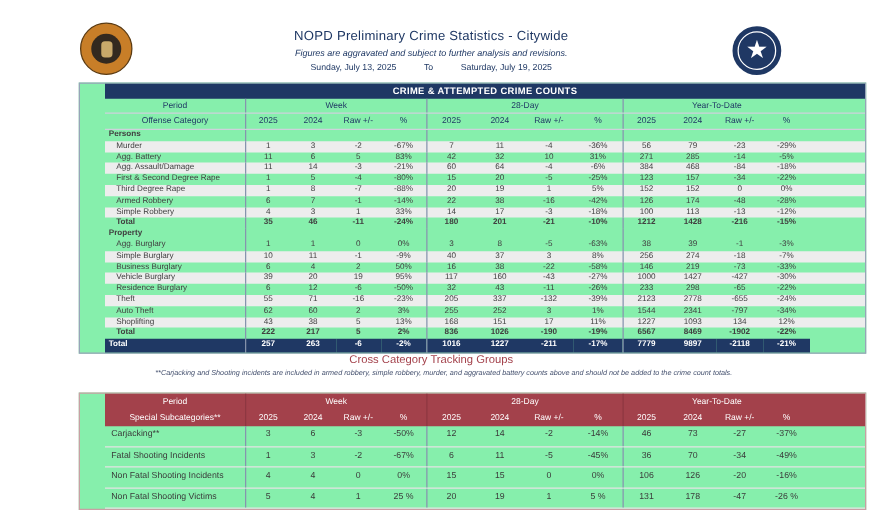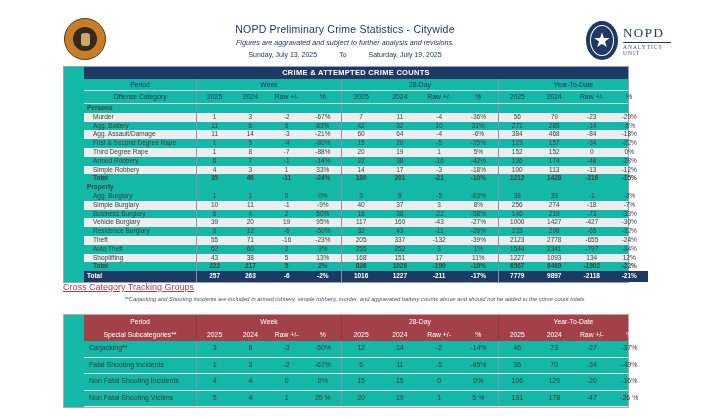--- a/index.html
+++ b/index.html
@@ -22,21 +22,21 @@
   #alogo{position:absolute;left:586px;top:21px;display:flex;align-items:center;}
   #alogo .circ{width:39px;height:39px;border-radius:50%;background:#1F3864;
          display:flex;align-items:center;justify-content:center;position:relative;}
   #alogo .ring{position:absolute;left:4px;top:4px;right:4px;bottom:4px;border:1px solid #fff;border-radius:50%;}
   #alogo .star{color:#fff;font-size:20px;line-height:20px;position:relative;top:-1px;}
   #alogo .txt{margin-left:5px;color:#1F3864;font-family:"Liberation Serif",serif;}
   #alogo .nopd{font-size:13px;letter-spacing:1.5px;}
   #alogo .sub{font-size:5.5px;letter-spacing:1px;border-top:1px solid #1F3864;margin-top:1px;padding-top:1px;color:#44506e;}
 
   
-  .tbl{position:absolute;left:63px;width:566px;background:#14b8a6;box-sizing:border-box;padding-left:20px;}
+  .tbl{position:absolute;left:63px;width:630px;background:#86efac;box-sizing:border-box;padding-left:20px;}
   .tr{display:grid;grid-template-columns:112px repeat(4,36.25px) repeat(4,39.25px) repeat(4,37.5px);height:8.8px;}
   .td{font-size:6.5px;line-height:8.8px;color:#404040;text-align:center;overflow:hidden;
       white-space:nowrap;box-sizing:border-box;}
   .gs{border-left:1px solid #8694AE;}
   .lbl{text-align:left;padding-left:9px;}
 
   
   #main-table{top:66px;border:1px solid #98A3B8;}
   .band{height:12px;background:#1F3864;color:#fff;font-weight:bold;font-size:7.5px;
         line-height:12px;text-align:center;letter-spacing:.3px;}
@@ -46,22 +46,22 @@
   .h2 .td{color:#1F3864;font-size:6.8px;line-height:12px;}
   .sec .lbl{font-weight:bold;padding-left:3px;}
   .tot .td{font-weight:bold;}
   .alt{background:#EDEDED;}
   .gtotal{height:10.4px;}
   .gtotal .td{background:#1F3864;color:#fff;font-weight:bold;line-height:10.4px;}
   .gtotal .gs{border-left-color:rgba(255,255,255,.45);}
   .gtotal .lbl{padding-left:3px;}
 
   
-  #cross-title{position:absolute;left:63px;top:282px;width:564px;text-align:left;
-        color:#A3414B;font-size:9px;text-decoration:underline;}
+  #cross-title{position:absolute;left:63px;top:282px;width:564px;text-align:center;
+        color:#A3414B;font-size:9px;}
   #cross-foot{position:absolute;left:30px;top:296px;width:650px;text-align:center;
         color:#44506e;font-size:5.8px;font-style:italic;}
   #cross-table{top:314px;border:1px solid #C99FA4;}
   #cross-table .tr{height:15.5px;}
   #cross-table .tr.h1,#cross-table .tr.h2{height:13px;background:#A3414B;border-bottom:none;}
   .maroon .td{color:#fff;font-size:6.8px;line-height:13px;}
   .maroon .gs{border-left-color:#8E3741;}
   #cross-table .brow{border-bottom:1px solid #E4E4E4;}
   #cross-table .brow .td{font-size:7px;line-height:14.5px;color:#3a3a3a;}
   #cross-table .brow .lbl{padding-left:5px;}
@@ -80,24 +80,20 @@
     <div id="page-subtitle">Figures are aggravated and subject to further analysis and revisions.</div>
     <div id="date-range">
       <span>Sunday, July 13, 2025</span><span class="to">To</span><span>Saturday, July 19, 2025</span>
     </div>
   </div>
   <div id="alogo">
     <div class="circ">
       <div class="ring"></div>
       <div class="star">★</div>
     </div>
-    <div class="txt">
-      <div class="nopd">NOPD</div>
-      <div class="sub">ANALYTICS UNIT</div>
-    </div>
   </div>
 </div>
 
 <div id="main-table" class="tbl">
   <div class="band">CRIME &amp; ATTEMPTED CRIME COUNTS</div>
   <div>
       <div class="tr h1 ">
         <div class="td">Period</div>
         <div class="td gs" style="grid-column: span 4;">Week</div>
         <div class="td gs" style="grid-column: span 4;">28-Day</div>

